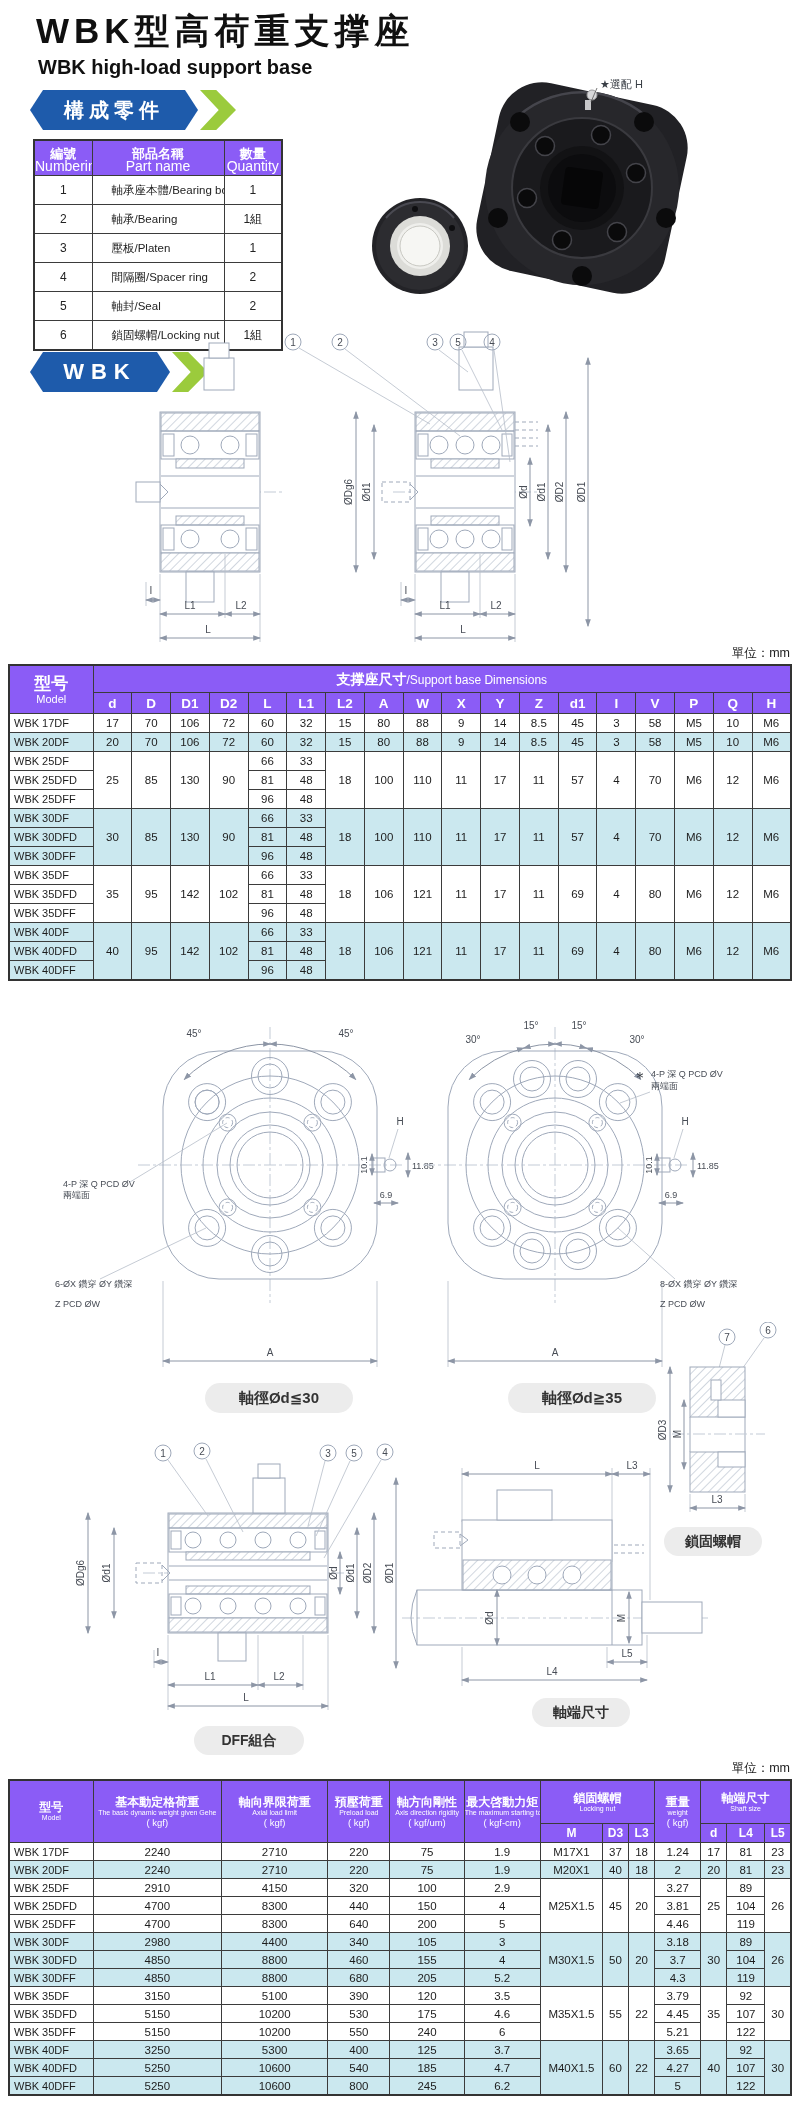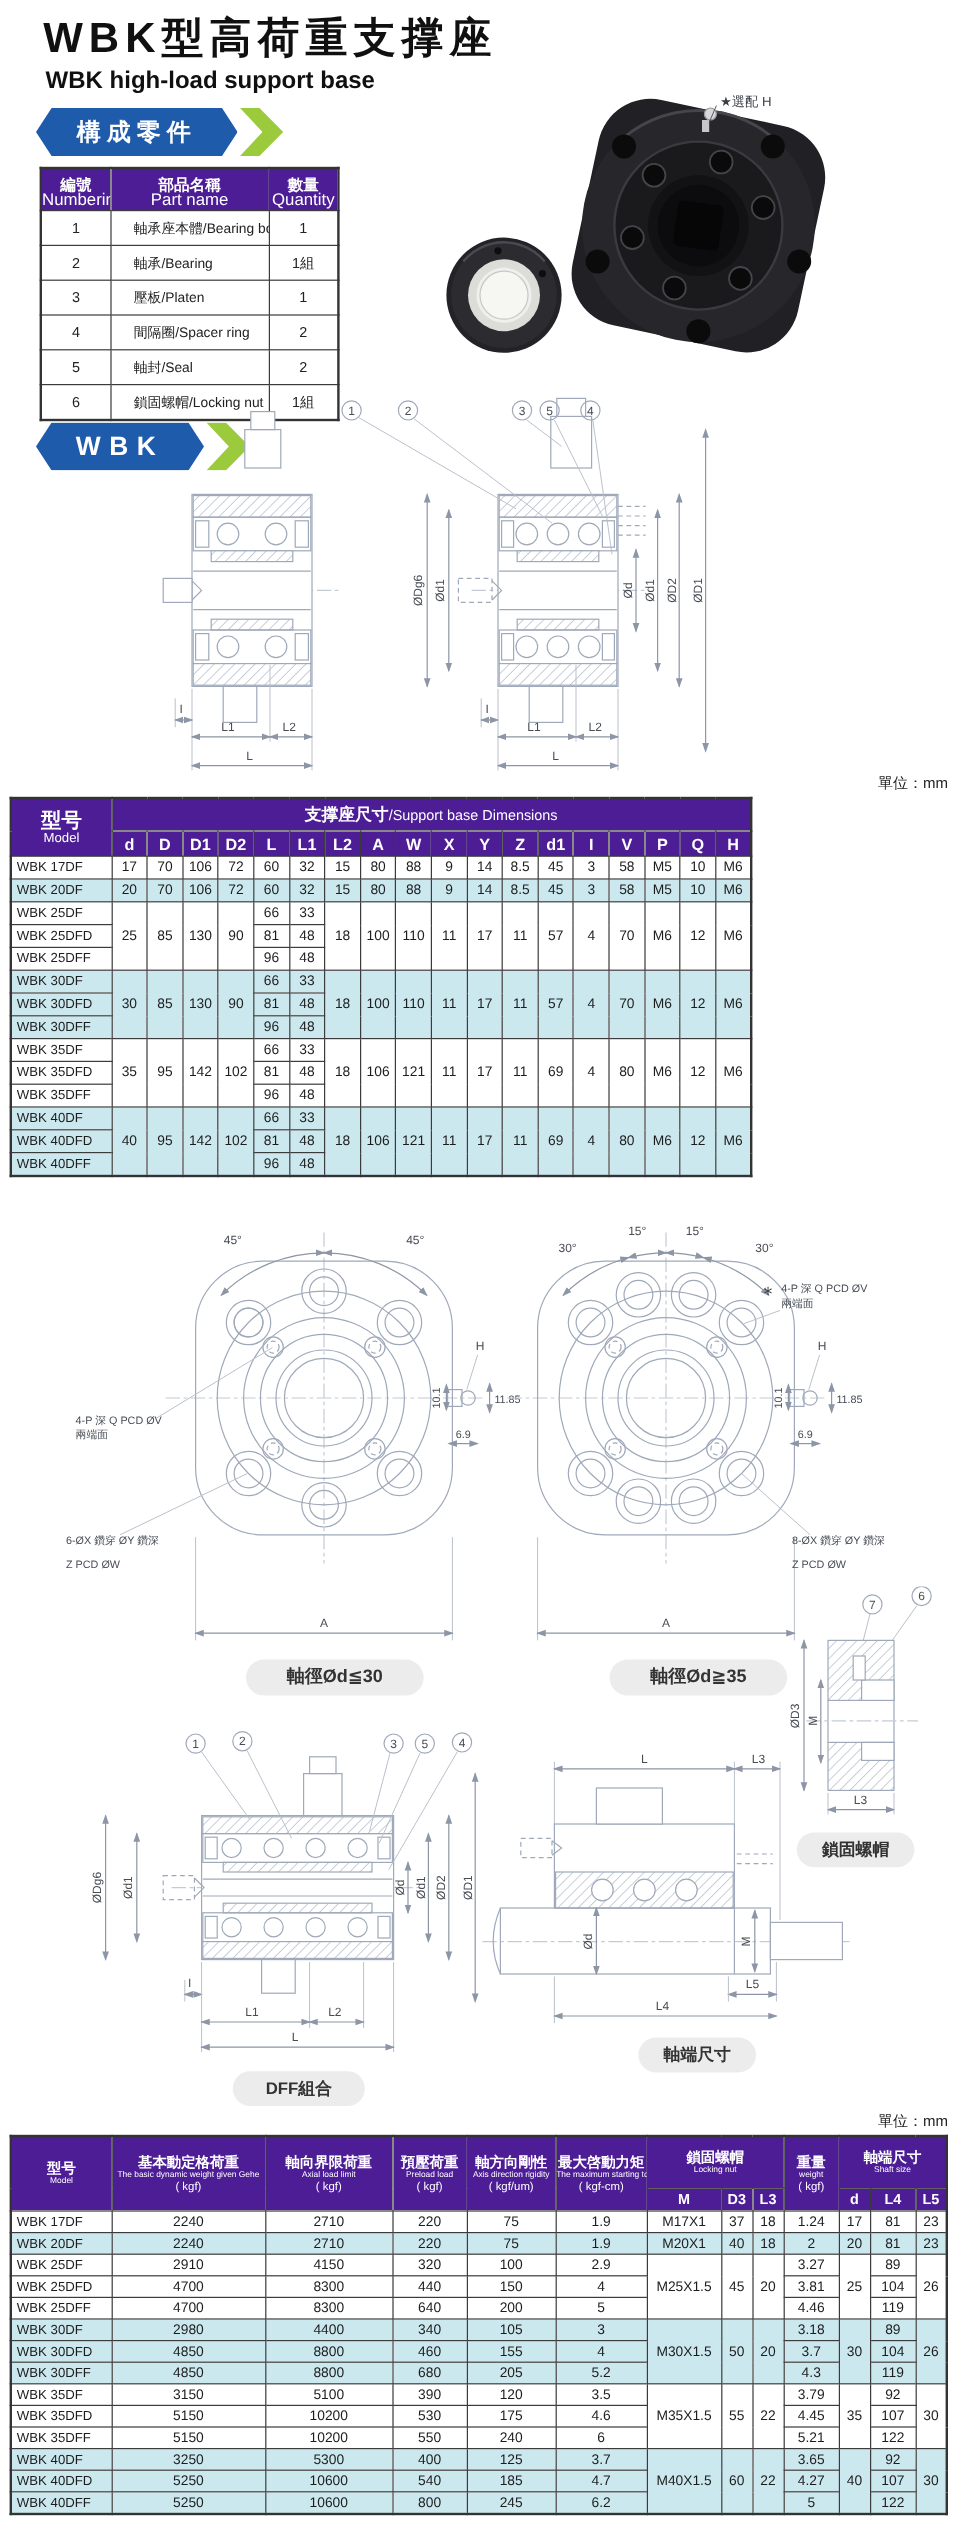--- a/index.html
+++ b/index.html
@@ -11,28 +11,28 @@
   
   .badge{height:40px;display:flex;align-items:center;}
   .badge-blue{height:40px;background:#1e5bab;color:#fff;display:flex;align-items:center;justify-content:center;
     font-size:20px;font-weight:bold;letter-spacing:5px;
     clip-path:polygon(13px 0,calc(100% - 13px) 0,100% 50%,calc(100% - 13px) 100%,13px 100%,0 50%);}
   .badge-chev{width:36px;height:40px;background:#9bcb3c;margin-left:2px;
     clip-path:polygon(0 0,45% 0,100% 50%,45% 100%,0 100%,52% 50%);}
   
   table{border-collapse:collapse;table-layout:fixed;background:#fff;}
   th,td{border:1px solid #3b3b3b;text-align:center;padding:0;overflow:hidden;white-space:nowrap;}
-  thead th{background:#4c1d95;color:#fff;}
+  thead th{background:#8b5cf6;color:#fff;}
   .parts{width:248px;font-size:12px;}
   .parts thead th{height:34px;}
   .parts thead .zh{display:block;font-size:13px;font-weight:bold;line-height:15px;}
   .parts thead .en{display:block;font-size:14px;font-weight:normal;line-height:10px;}
   .parts td{height:28px;}
   .parts td.al{text-align:left;padding-left:19px;font-size:11.5px;}
-  table.big{width:619px;}
+  table.big{width:784px;}
   table.big{border:2px solid #333;}
   .t1 td{font-size:11.5px;height:18px;color:#1d1d1d;}
   .t2 td{font-size:11.5px;height:17px;color:#1d1d1d;}
   td.model{text-align:left;padding-left:4px;font-size:11px;}
   tr.hl td{background:#cbe8ef;}
   .t1 .h1 th{height:26px;}
   .t1 .h2 th{height:20px;font-size:13.5px;font-weight:bold;}
   .th-model .zh{display:block;font-size:17px;font-weight:bold;line-height:19px;}
   .th-model .en{display:block;font-size:11px;font-weight:normal;line-height:12px;}
   .g-zh{font-size:14px;font-weight:bold;}

